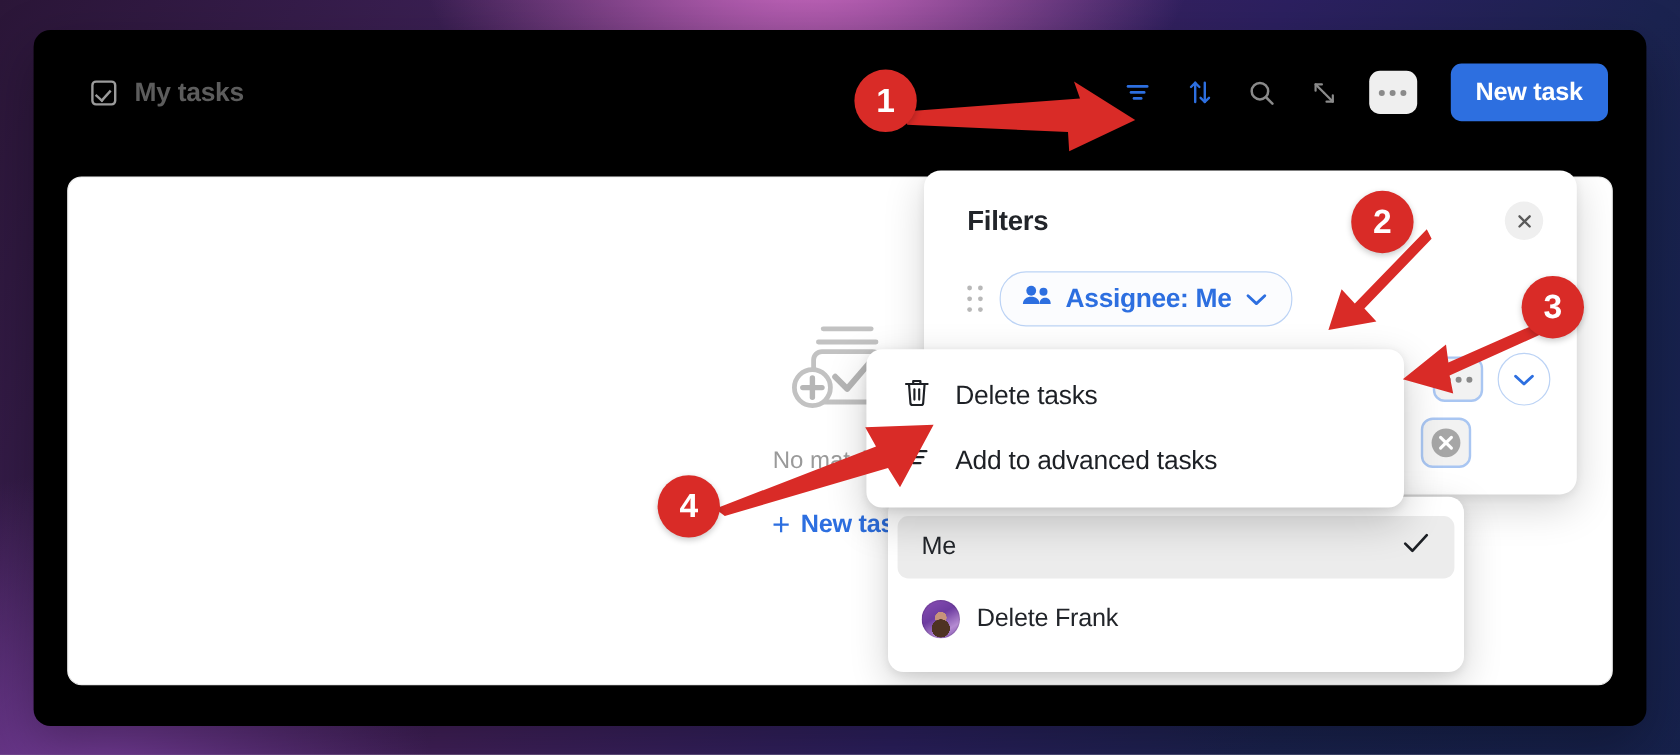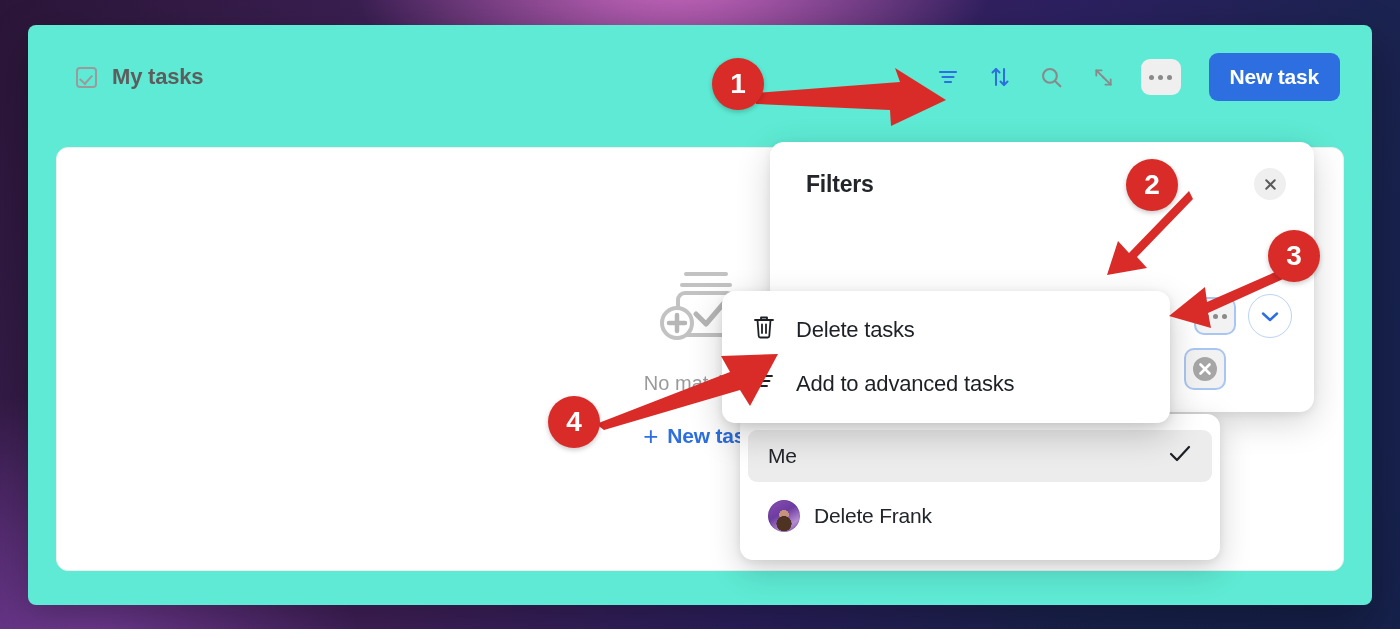--- a/index.html
+++ b/index.html
@@ -20,22 +20,22 @@
     position: relative;
   }
 
   
   .window-card {
     position: absolute;
     left: 28px;
     top: 25px;
     width: 1344px;
     height: 580px;
-    background: #5eead4;
-    border-radius: 8px;
+    background: #000000;
+    border-radius: 14px;
     box-shadow: 0 18px 46px rgba(0,0,0,0.30);
   }
 
   
   .header {
     position: absolute;
     left: 0; top: 0;
     width: 100%;
     height: 104px;
     display: flex;
@@ -428,20 +428,46 @@
   <div class="filters-head">
     <span class="filters-title">Filters</span>
     <button class="close-round">
       <svg width="17" height="17" viewBox="0 0 20 20" fill="none" stroke="#5a5a5a" stroke-width="2.3" stroke-linecap="round">
         <line x1="5" y1="5" x2="15" y2="15"></line>
           <line x1="15" y1="5" x2="5" y2="15"></line>
       </svg>
     </button>
   </div>
 
+  <div class="filter-row">
+    <span class="drag-handle">
+      <i></i>
+        <i></i>
+        <i></i>
+        <i></i>
+        <i></i>
+        <i></i>
+    </span>
+    <div class="filter-chip">
+      <span>
+        <svg width="26" height="20" viewBox="0 0 28 20" fill="#2d6fe0">
+          <circle cx="9" cy="6" r="4.4"></circle>
+            <circle cx="20" cy="7" r="3.6"></circle>
+          <path d="M1.5 18 c0-4.3 3.3-6.6 7.5-6.6 s7.5 2.3 7.5 6.6 z"></path>
+          <path d="M16.5 18 c0-3.4 1.8-5.6 5-5.6 s5 2.2 5 5.6 z"></path>
+        </svg>
+      </span>
+      <span>Assignee: Me</span>
+      <span>
+        <svg width="20" height="13" viewBox="0 0 20 13" fill="none" stroke="#2d6fe0" stroke-width="2.4" stroke-linecap="round" stroke-linejoin="round">
+          <polyline points="3,3.5 10,10 17,3.5"></polyline>
+        </svg>
+      </span>
+    </div>
+  </div>
 
   <div class="row-actions">
     <button class="sq-btn">
       <span class="dots-h">
           <i></i>
           <i></i>
           <i></i>
         </span>
     </button>
     <button class="chip-chevron-btn">

